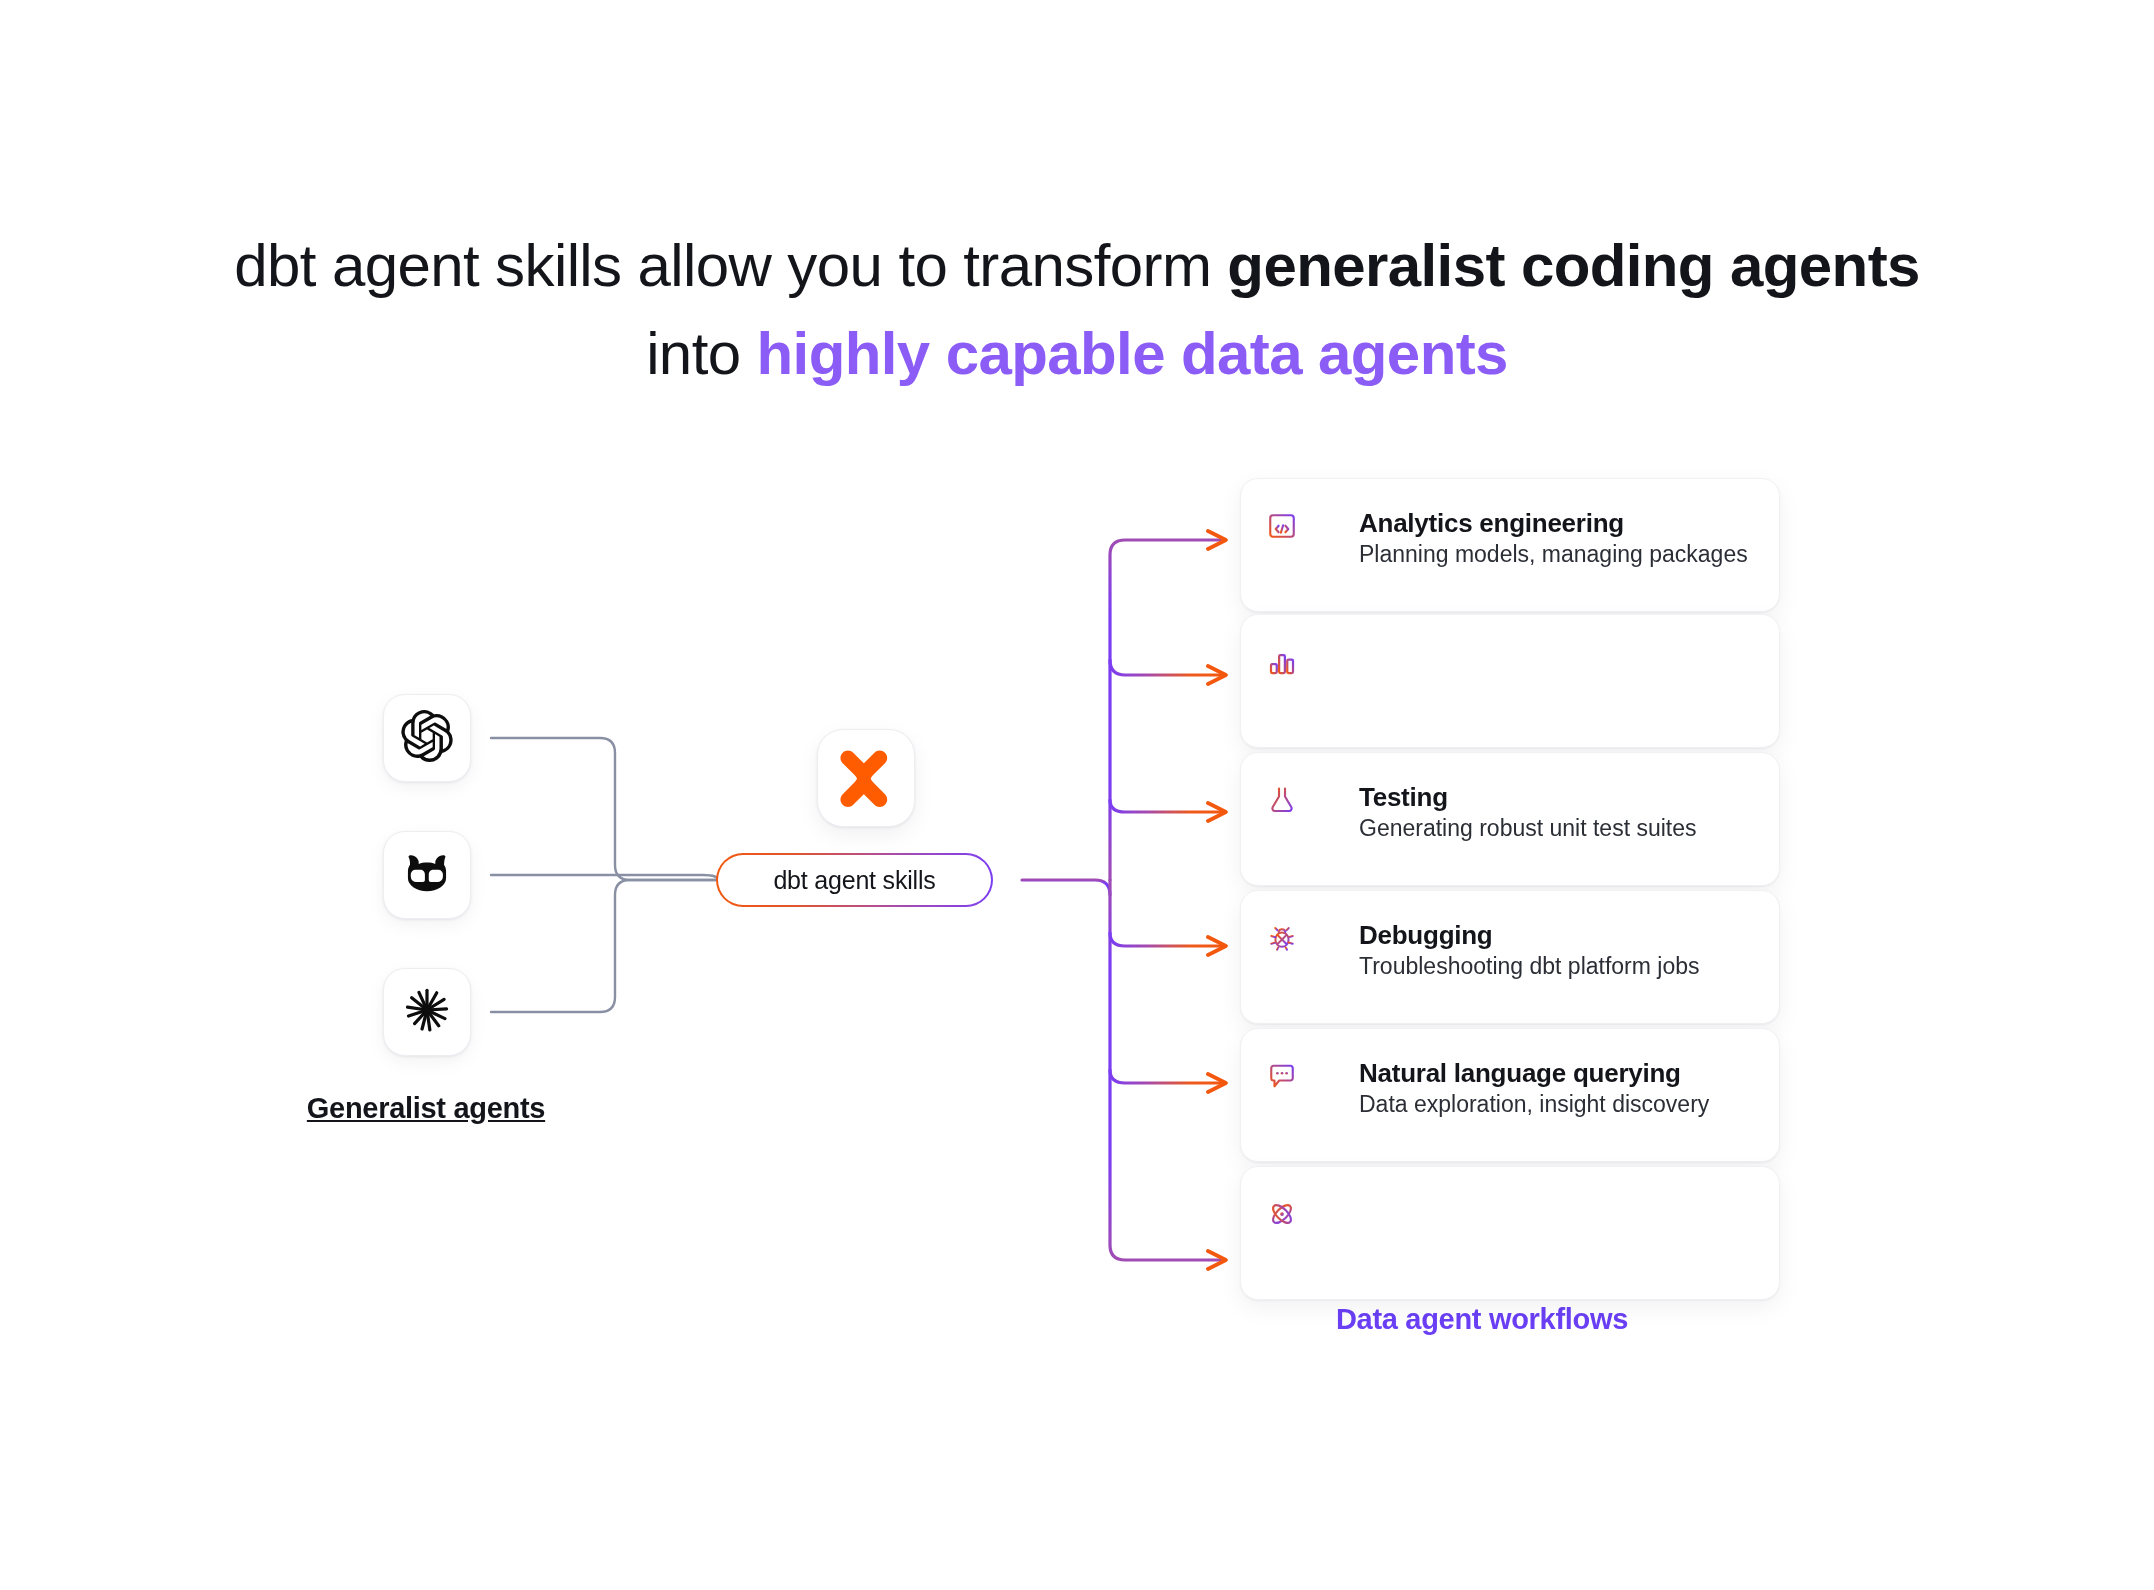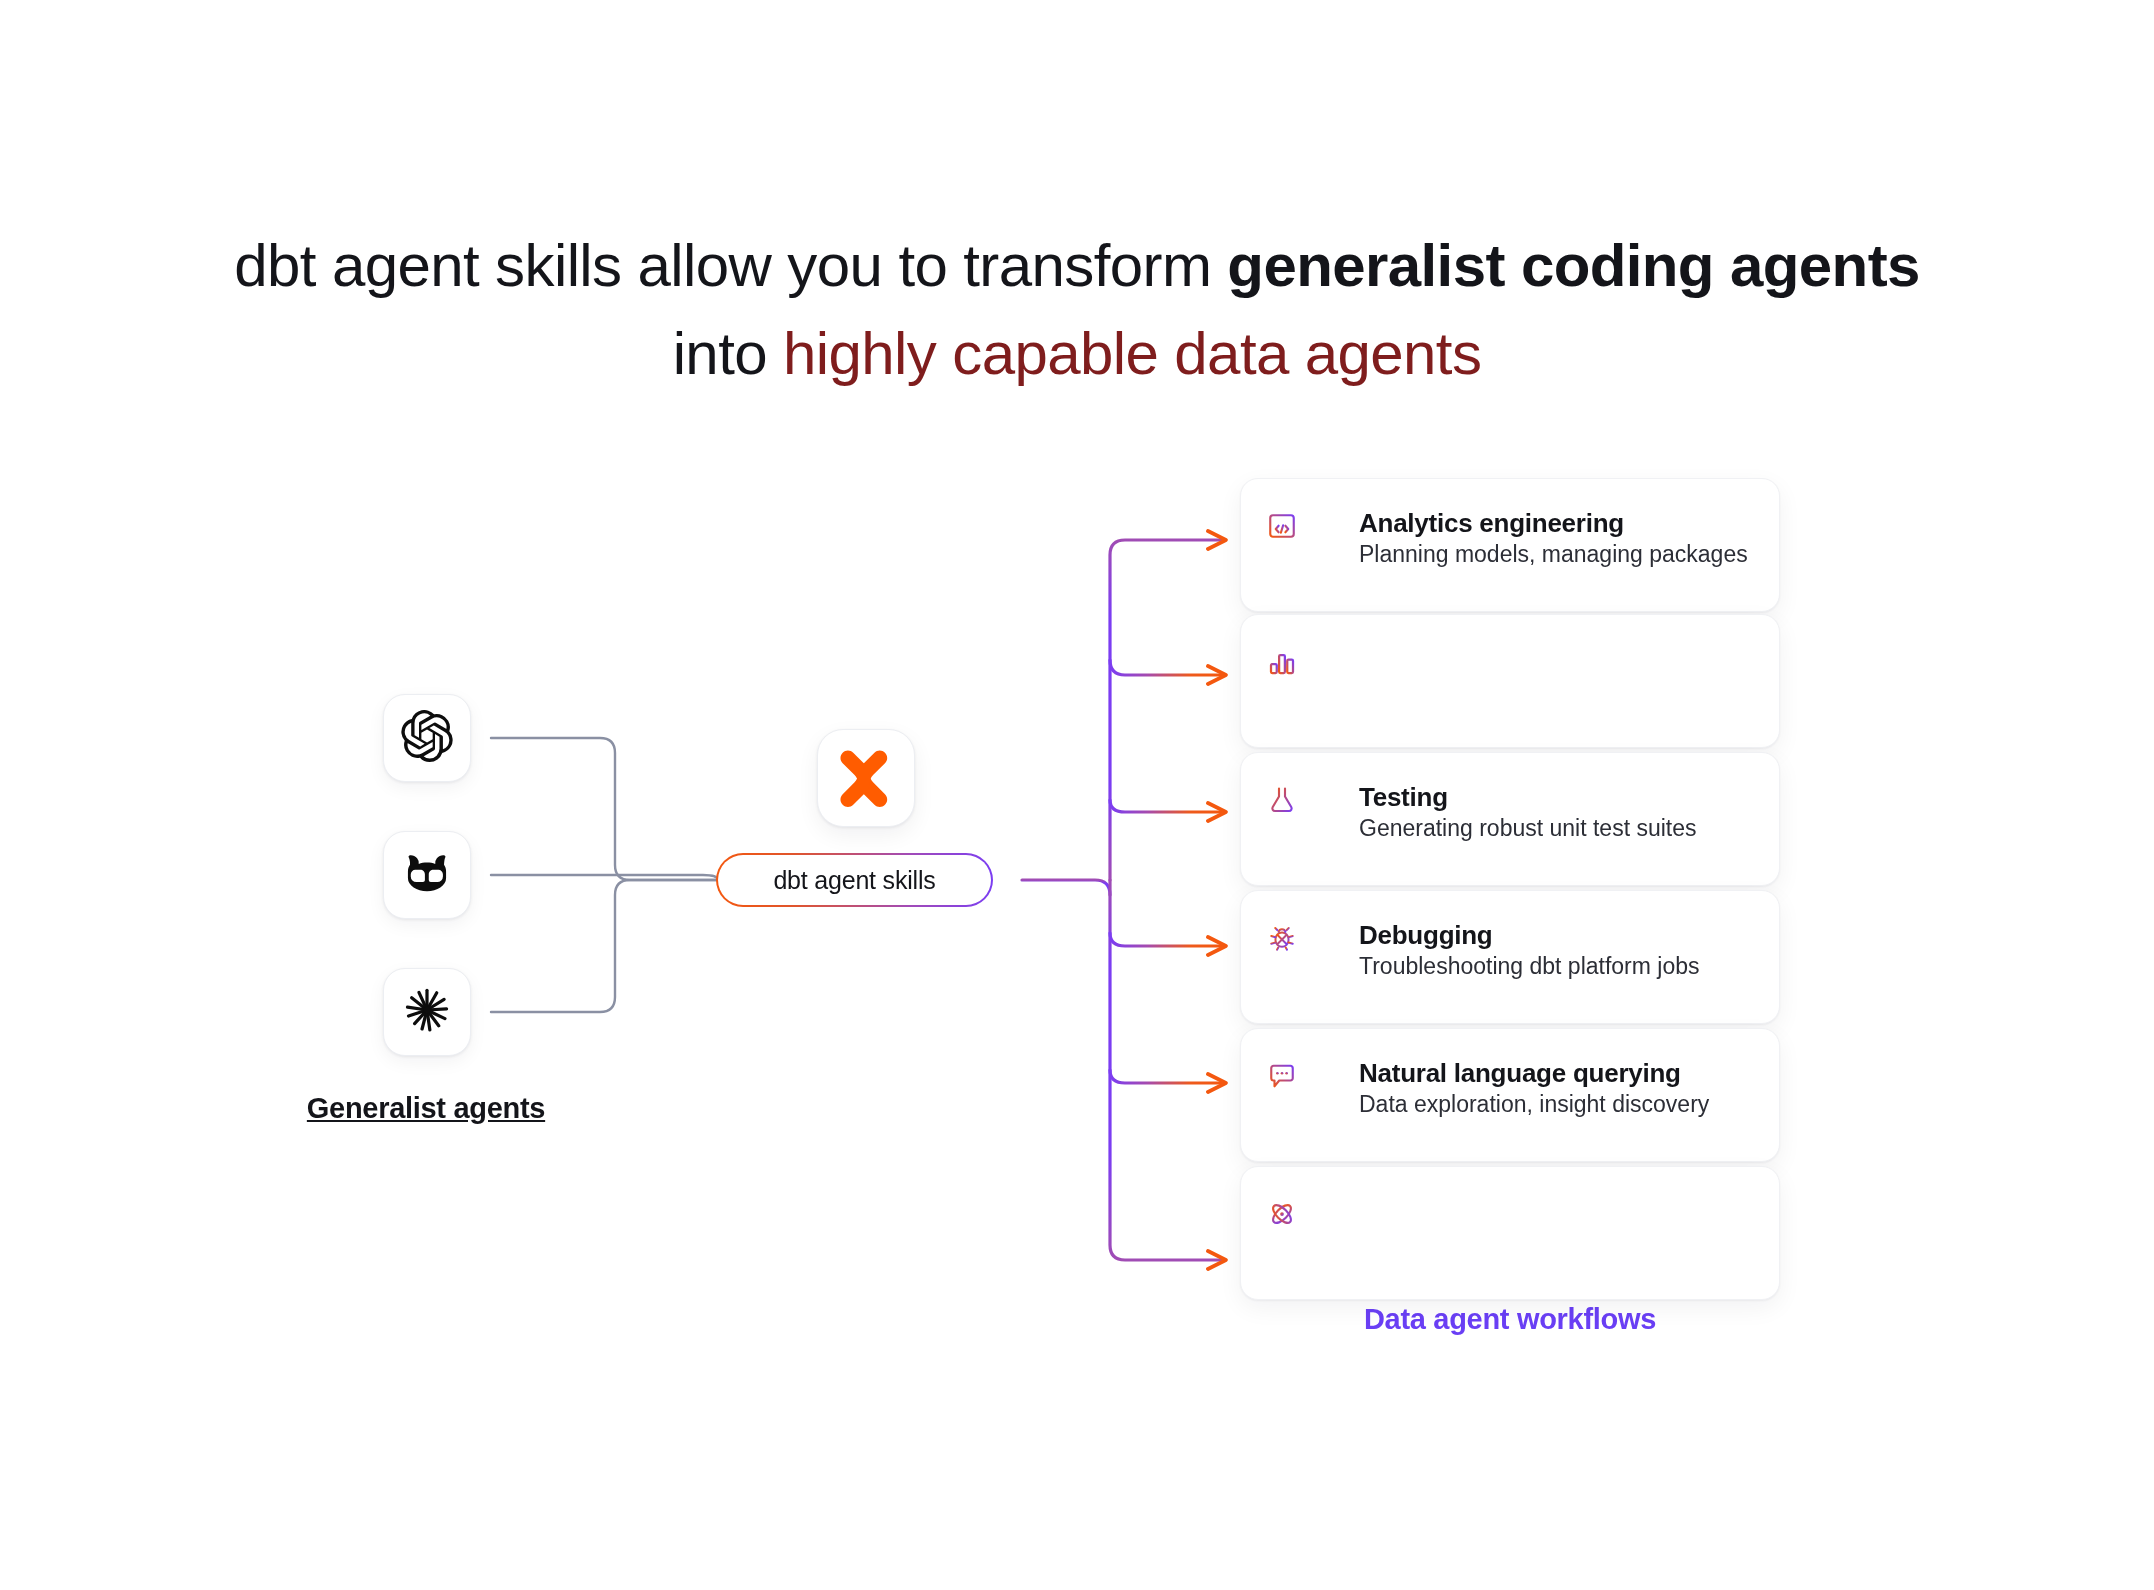--- a/index.html
+++ b/index.html
@@ -23,21 +23,21 @@
     top: 222px;
     width: 2154px;
     text-align: center;
     font-size: 60px;
     line-height: 88px;
     letter-spacing: -0.6px;
     font-weight: 400;
     color: #14151a;
   }
   #headline .strong { font-weight: 700; }
-  #headline .accent { font-weight: 400; color: #7f1d1d; }
+  #headline .accent { font-weight: 700; color: #8b5cf6; }
   .hl-line { display: block; white-space: nowrap; }
 
   
   #wires {
     position: absolute;
     left: 0;
     top: 0;
     width: 2154px;
     height: 1590px;
     pointer-events: none;
@@ -160,21 +160,21 @@
     margin-top: 5px;
     font-size: 23px;
     font-weight: 400;
     color: #2c2e36;
     line-height: 30px;
     white-space: nowrap;
   }
 
   #workflows-label {
     position: absolute;
-    left: 1240px;
+    left: 1212px;
     top: 1303px;
     width: 540px;
     text-align: center;
     font-size: 29px;
     font-weight: 700;
     letter-spacing: -0.3px;
     color: #6a3ff5;
   }
 </style>
 </head>

